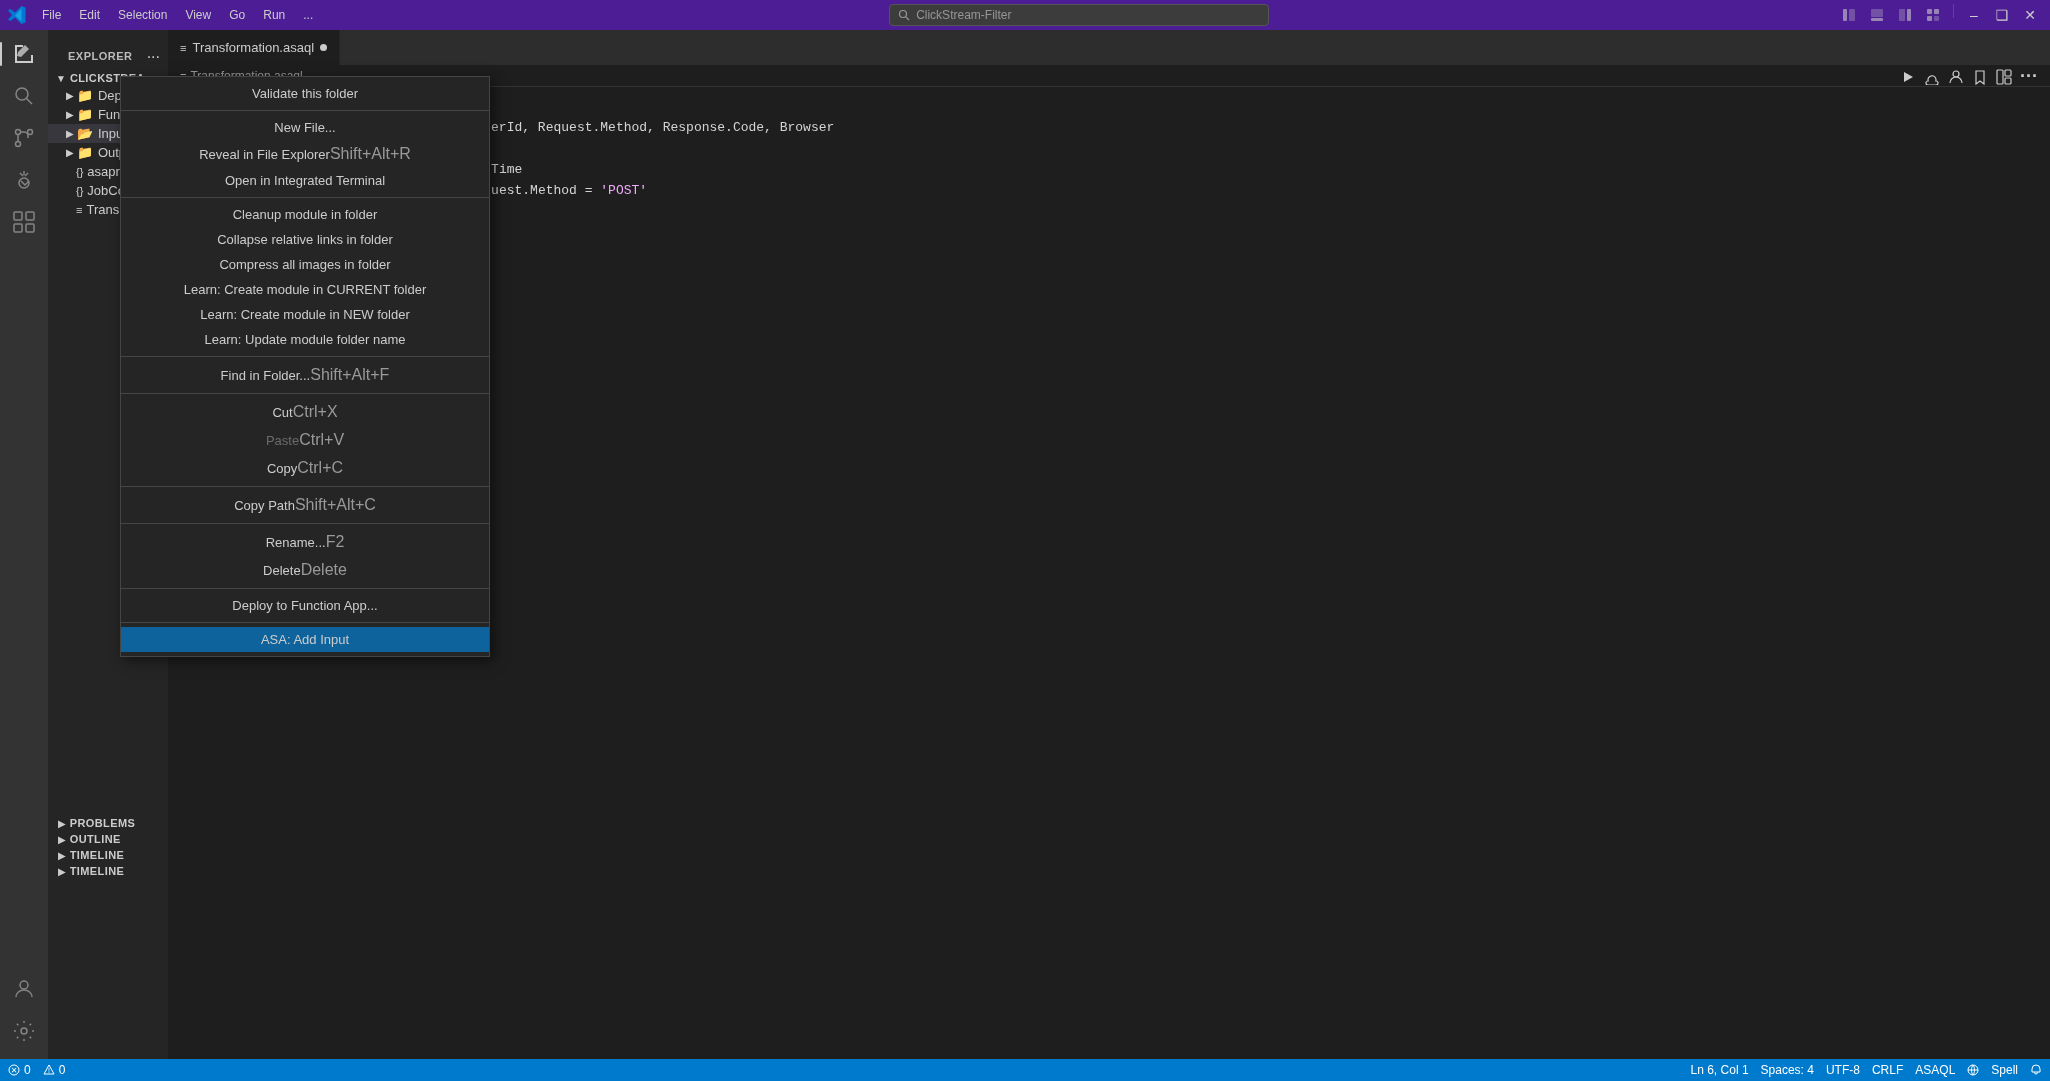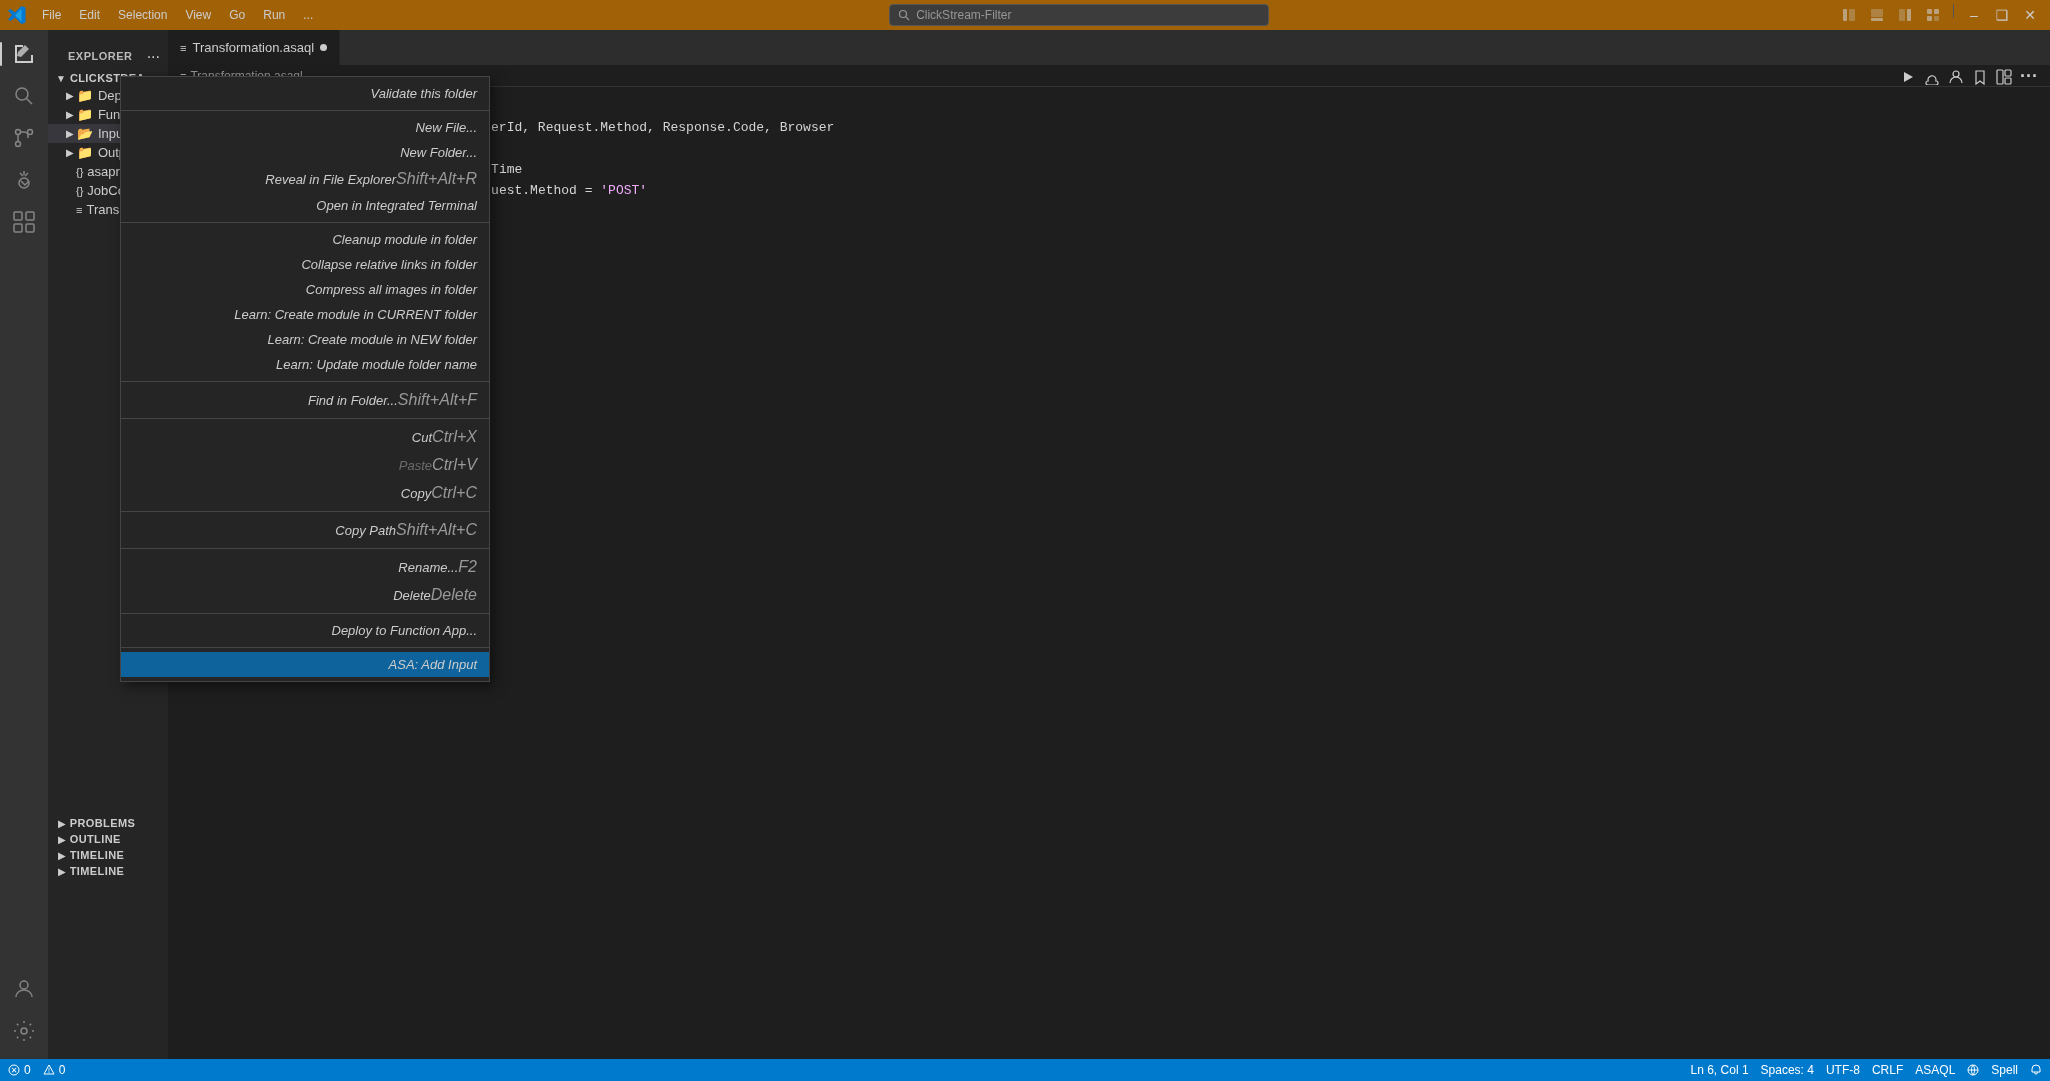--- a/index.html
+++ b/index.html
@@ -12,21 +12,21 @@
       color: #cccccc;
       overflow: hidden;
       position: relative;
     }
 
     
     .titlebar {
       display: flex;
       align-items: center;
       height: 30px;
-      background: #a16207;
+      background: #4c1d95;
       padding: 0 8px;
       gap: 8px;
       position: relative;
       z-index: 100;
     }
     .titlebar-menu {
       display: flex;
       gap: 2px;
     }
     .titlebar-menu-item {
@@ -169,26 +169,25 @@
       width: 370px;
       background: #252526;
       border: 1px solid #454545;
       box-shadow: 4px 4px 12px rgba(0,0,0,0.5);
       z-index: 200;
       padding: 4px 0;
     }
     .ctx-item {
       display: flex;
       align-items: center;
-      justify-content: flex-end;
+      justify-content: center;
       padding: 5px 12px;
       cursor: pointer;
       font-size: 13px;
       color: #cccccc;
-      font-style: italic;
     }
     .ctx-item.disabled { color: #6b6b6b; cursor: default; }
     .ctx-item.highlighted { background: #094771; }
     .ctx-item .shortcut {
       color: #999999;
       font-size: 16px;
     }
     .ctx-separator {
       height: 1px;
       background: #454545;
@@ -484,23 +483,20 @@
   <div class="context-menu">
     <div class="ctx-item">
       <span>Validate this folder</span>
       <span class="shortcut"></span>
     </div>
     <div class="ctx-separator"></div>
     <div class="ctx-item">
       <span>New File...</span>
     </div>
     <div class="ctx-item">
-      <span>New Folder...</span>
-    </div>
-    <div class="ctx-item">
       <span>Reveal in File Explorer</span>
       <span class="shortcut">Shift+Alt+R</span>
     </div>
     <div class="ctx-item">
       <span>Open in Integrated Terminal</span>
     </div>
     <div class="ctx-separator"></div>
     <div class="ctx-item">
       <span>Cleanup module in folder</span>
     </div>

